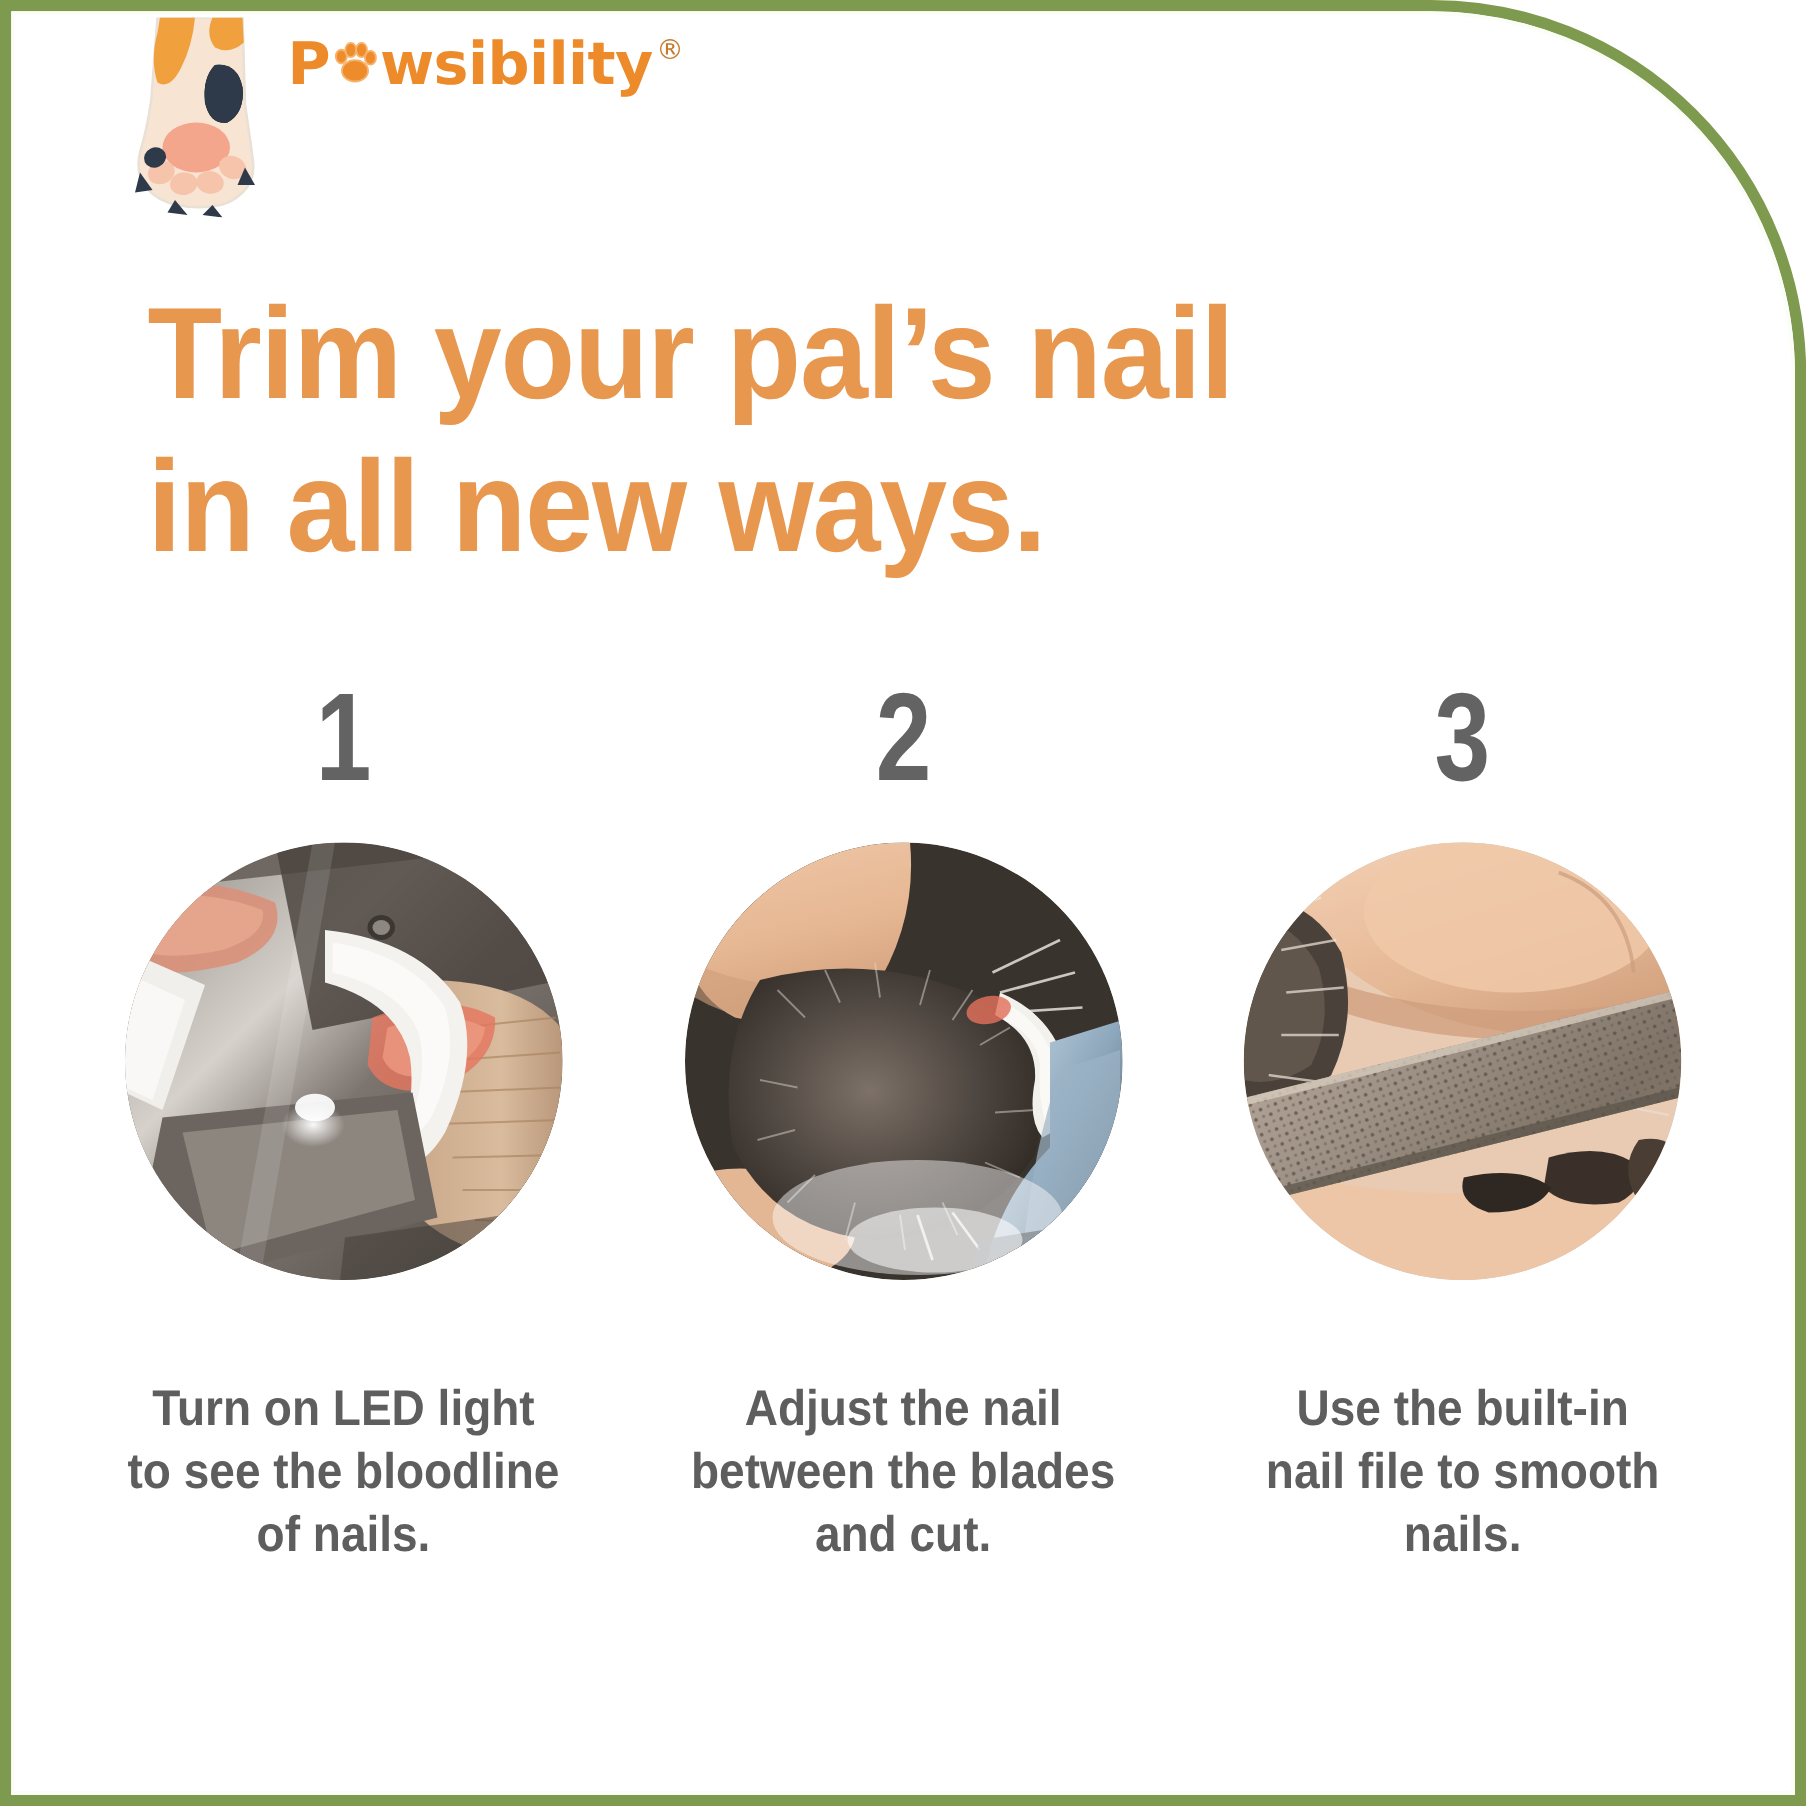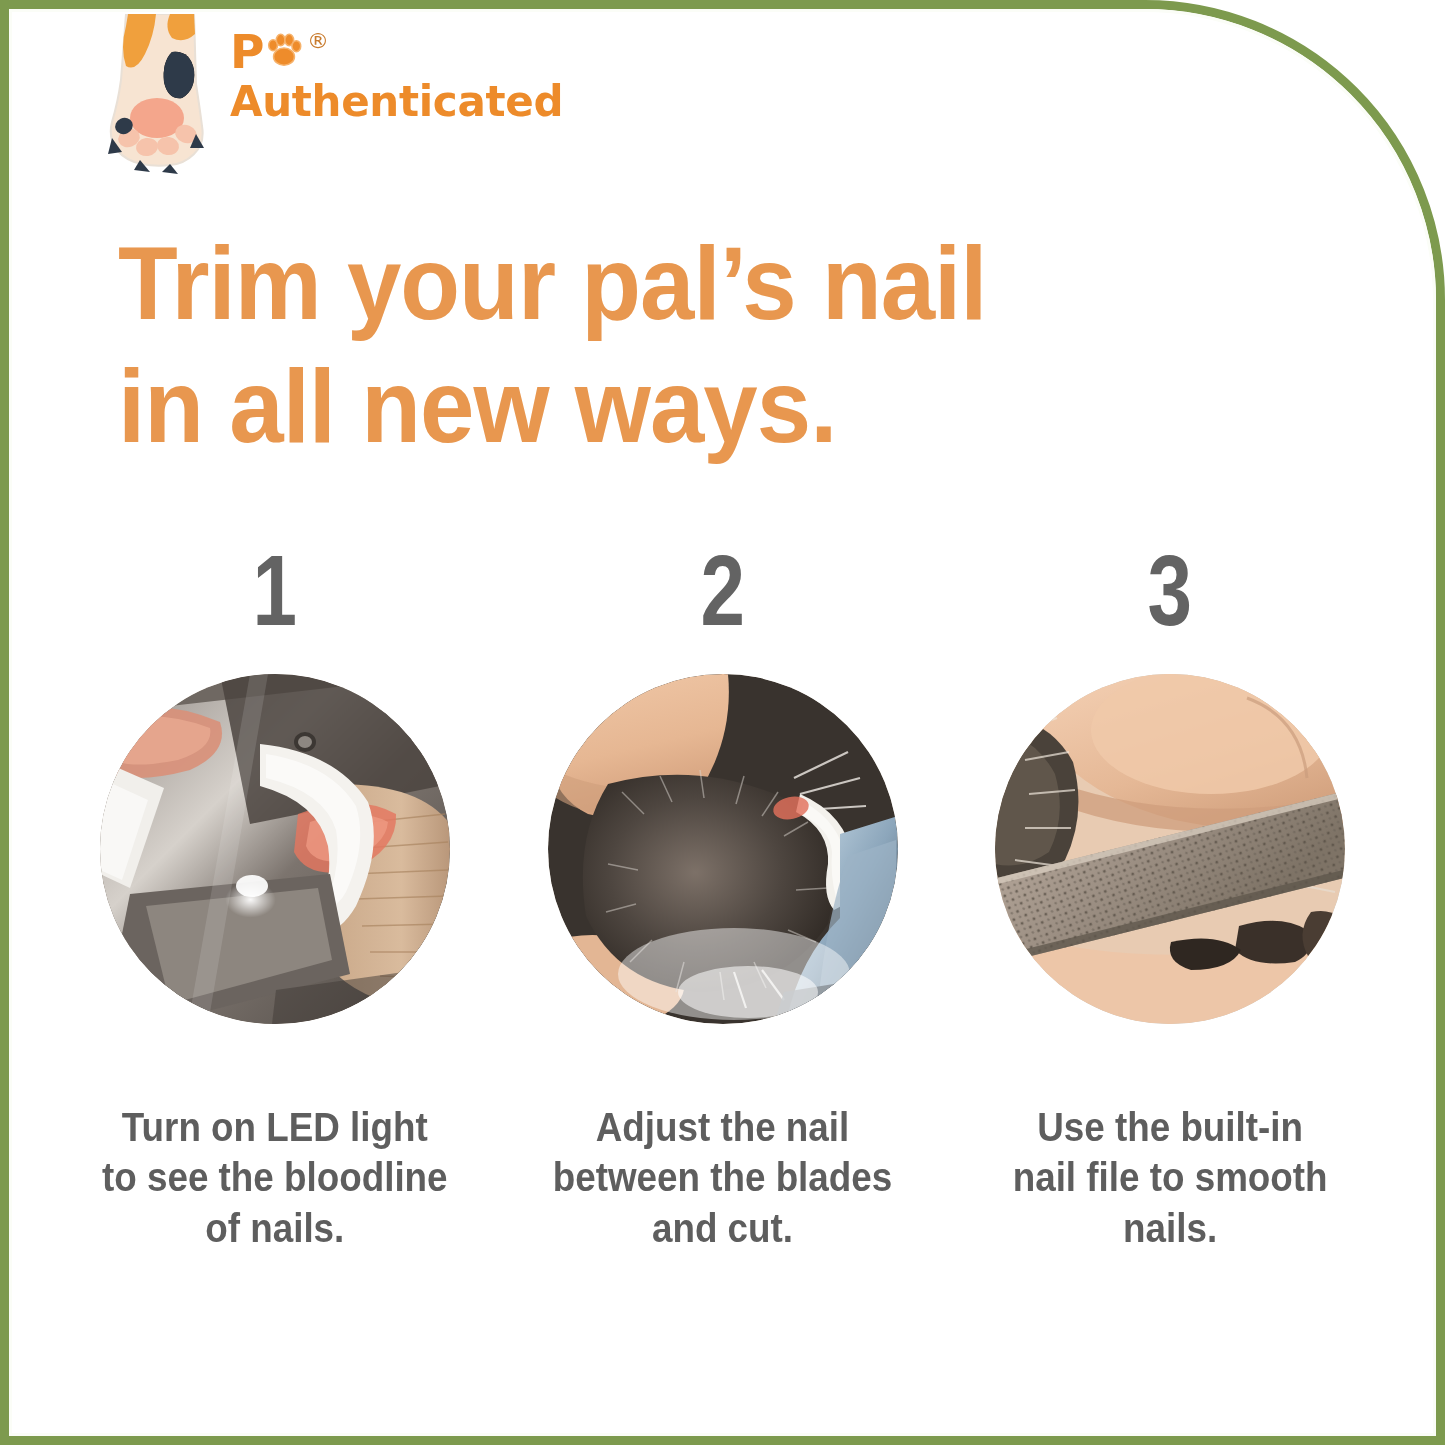--- a/index.html
+++ b/index.html
@@ -208,23 +208,23 @@
 
         <svg class="pawglyph" viewBox="0 0 40 40">
           <g fill="#ee8c2b" stroke="#f6b26b" stroke-width="1.6">
             <ellipse cx="20" cy="27" rx="11" ry="9"></ellipse>
             <ellipse cx="8.5" cy="15" rx="4.6" ry="5.8"></ellipse>
             <ellipse cx="16.5" cy="9.5" rx="4.6" ry="6"></ellipse>
             <ellipse cx="25.5" cy="9.5" rx="4.6" ry="6"></ellipse>
             <ellipse cx="33" cy="16" rx="4.6" ry="5.8"></ellipse>
           </g>
         </svg>
+        <span class="brand-word">wsibility</span>
         <span class="reg-mark">®</span>
       </div>
-      <div class="logo-line2">Authenticated</div>
     </div>
   </div>
 
   <div class="headline">
     <span class="hl-line">Trim your pal’s nail</span>
     <span class="hl-line">in all new ways.</span>
   </div>
 
   <div class="steps">
 

